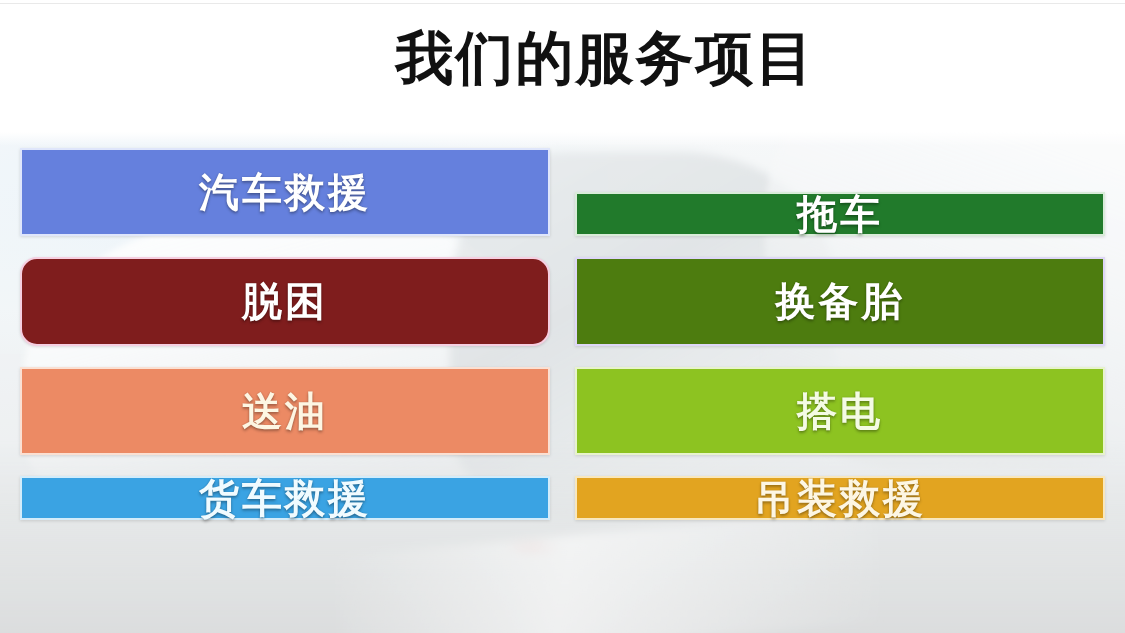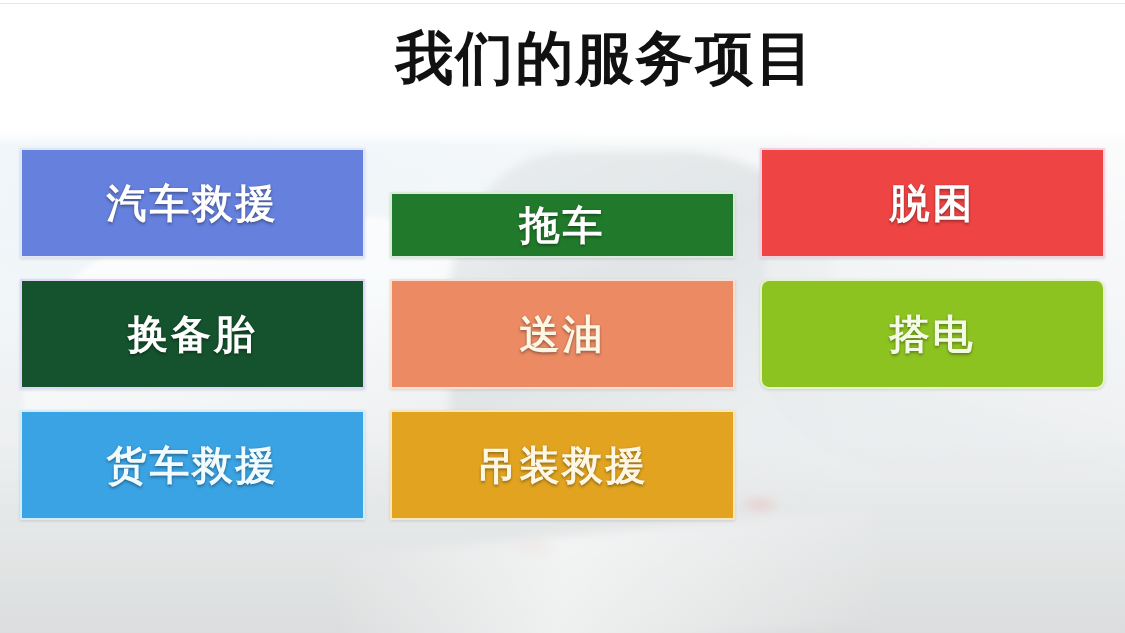--- a/index.html
+++ b/index.html
@@ -173,21 +173,21 @@
 
   
   .grid {
     position: absolute;
     left: 20px;
     top: 148px;
     width: 1085px;
     height: 372px;
     z-index: 2;
     display: grid;
-    grid-template-columns: repeat(3, 1fr);
+    grid-template-columns: repeat(2, 1fr);
     grid-template-rows: repeat(3, 1fr);
     column-gap: 25px;
     row-gap: 21px;
   }
   .tile {
     position: relative;
     display: flex;
     align-items: center;
     justify-content: center;
     border: 2px solid rgba(255,255,255,0.80);
@@ -235,34 +235,34 @@
   <div class="grid">
 
     <div class="tile cool" style="background-color: rgb(101, 128, 221); border-color: rgb(223, 230, 251);">
       <span class="tile-label" style="color: rgb(255, 255, 255);">汽车救援</span>
     </div>
 
     <div class="tile cool" style="background-color: rgb(33, 122, 43); border-color: rgb(217, 236, 217); margin-top: 44px;">
       <span class="tile-label" style="color: rgb(255, 255, 255);">拖车</span>
     </div>
 
-    <div class="tile cool" style="background-color: #ef4444; border-color: rgb(246, 207, 225);">
+    <div class="tile cool" style="background-color: #7f1d1d; border-color: rgb(246, 207, 225); border-radius: 17px;">
       <span class="tile-label" style="color: rgb(255, 255, 255);">脱困</span>
     </div>
 
 
-    <div class="tile cool" style="background-color: #14532d; border-color: rgb(222, 215, 247);">
+    <div class="tile cool" style="background-color: #4d7c0f; border-color: rgb(222, 215, 247);">
       <span class="tile-label" style="color: rgb(255, 255, 255);">换备胎</span>
     </div>
 
     <div class="tile warm" style="background-color: rgb(236, 138, 100); border-color: rgb(250, 224, 211);">
       <span class="tile-label" style="color: rgb(253, 246, 227);">送油</span>
     </div>
 
-    <div class="tile lime" style="background-color: rgb(141, 195, 33); border-color: rgb(231, 243, 204); border-radius: 9px;">
+    <div class="tile lime" style="background-color: rgb(141, 195, 33); border-color: rgb(231, 243, 204);">
       <span class="tile-label" style="color: rgb(244, 251, 228);">搭电</span>
     </div>
 
     <div class="tile sky" style="background-color: rgb(58, 163, 227); border-color: rgb(211, 236, 250);">
       <span class="tile-label" style="color: rgb(240, 251, 255);">货车救援</span>
     </div>
 
     <div class="tile warm" style="background-color: rgb(226, 164, 32); border-color: rgb(248, 231, 189);">
       <span class="tile-label" style="color: rgb(253, 246, 227);">吊装救援</span>
     </div>

